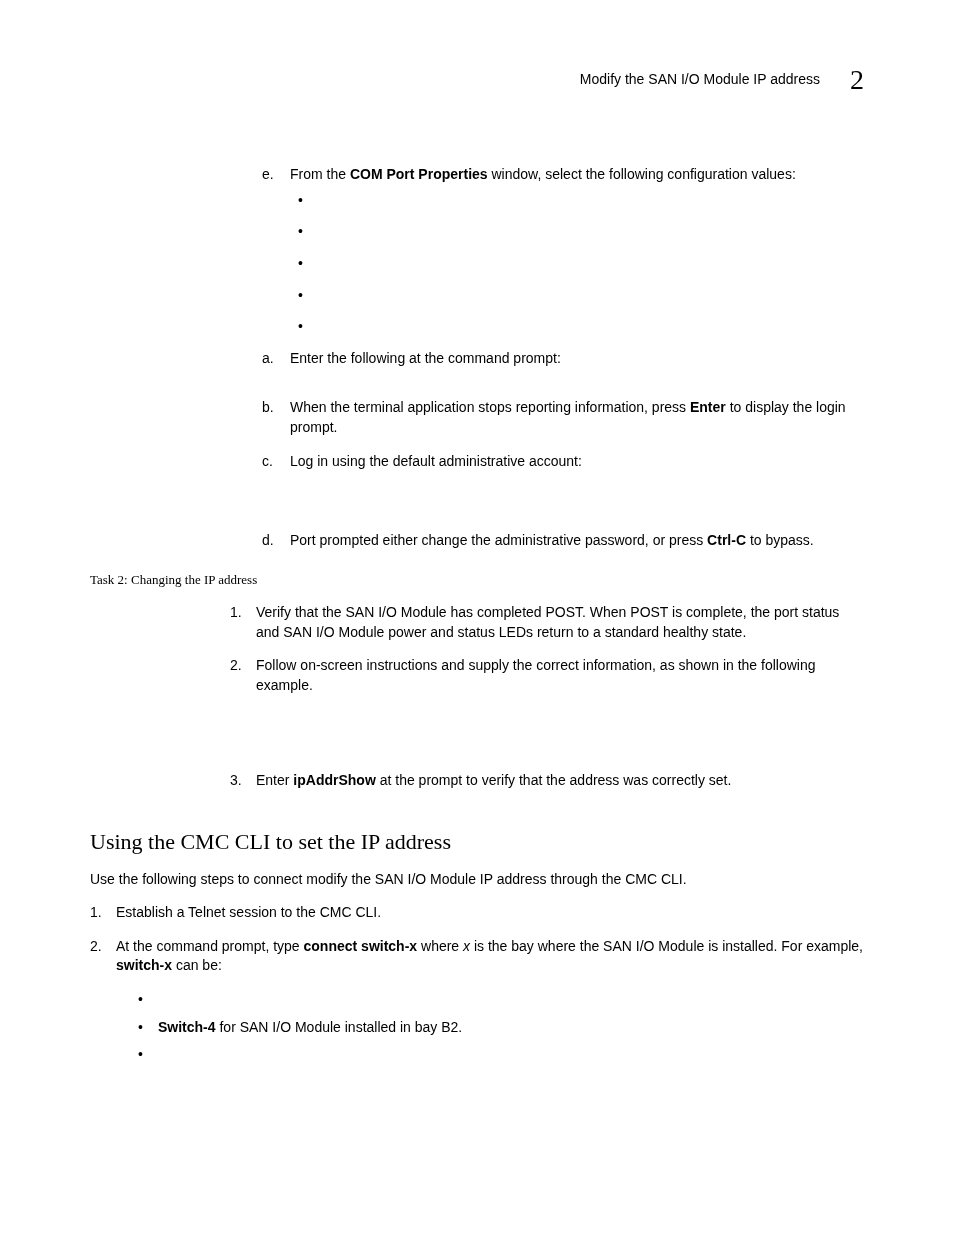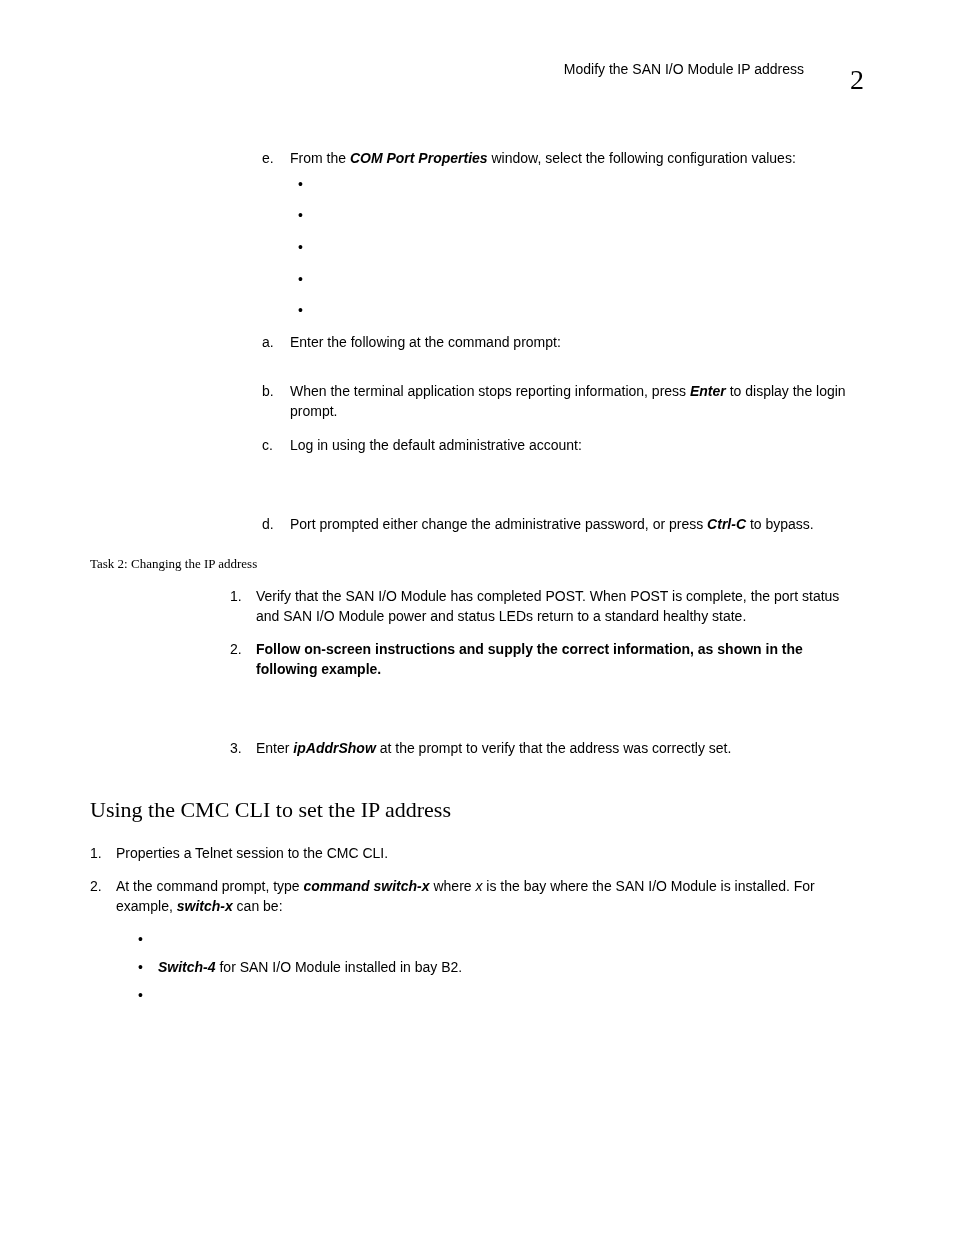--- a/index.html
+++ b/index.html
@@ -9,23 +9,23 @@
     background: #fff;
     margin: 0;
     padding: 60px 90px 60px 90px;
     width: 954px;
     box-sizing: border-box;
     line-height: 1.4;
   }
   .header-line {
     display: flex;
     justify-content: flex-end;
-    align-items: flex-start;
-    margin-bottom: 50px;
-    gap: 46px;
+    align-items: center;
+    margin-bottom: 66px;
+    gap: 30px;
   }
   .chapter-num {
     font-family: Georgia, 'Times New Roman', serif;
     font-size: 28px;
     font-weight: normal;
   }
   .content {
     margin-left: 140px;
   }
   .list-item {
@@ -66,26 +66,25 @@
     font-weight: normal;
     margin-top: 20px;
     margin-bottom: 14px;
     margin-left: -140px;
   }
   .section-h2 {
     font-family: Georgia, 'Times New Roman', serif;
     font-size: 22px;
     font-weight: normal;
     margin-top: 36px;
-    margin-bottom: 18px;
+    margin-bottom: 12px;
     margin-left: -140px;
   }
   .bold {
     font-weight: bold;
-    font-style: italic;
   }
   .italic {
     font-style: italic;
   }
   .gap {
     margin-bottom: 14px;
   }
   .gap-lg {
     margin-bottom: 30px;
   }
@@ -167,44 +166,45 @@
   <div class="section-h3">Task 2: Changing the IP address</div>
 
   <div class="list-item gap">
     <div class="list-marker">1.</div>
     <div class="list-body">Verify that the SAN I/O Module has completed POST. When POST is complete, the port status and SAN I/O Module power and status LEDs return to a standard healthy state.</div>
   </div>
 
   <div class="list-item">
     <div class="list-marker">2.</div>
     <div class="list-body">
-      <div style="margin-bottom:54px;font-weight:bold;">Follow on-screen instructions and supply the correct information, as shown in the following example.</div>
+      <div style="margin-bottom:70px;">Follow on-screen instructions and supply the correct information, as shown in the following example.</div>
     </div>
   </div>
 
   <div class="list-item gap">
     <div class="list-marker">3.</div>
     <div class="list-body">
       <span>Enter </span><span class="bold">ipAddrShow</span><span> at the prompt to verify that the address was correctly set.</span>
     </div>
   </div>
 
   <div class="section-h2">Using the CMC CLI to set the IP address</div>
 
+  <div class="nobullets-left gap">Use the following steps to connect modify the SAN I/O Module IP address through the CMC CLI.</div>
 
   <div class="nobullets-left">
     <div class="list-item gap">
       <div class="list-marker">1.</div>
-      <div class="list-body">Properties a Telnet session to the CMC CLI.</div>
+      <div class="list-body">Establish a Telnet session to the CMC CLI.</div>
     </div>
     <div class="list-item">
       <div class="list-marker">2.</div>
       <div class="list-body">
         <div class="gap">
-          <span>At the command prompt, type </span><span class="bold">command switch-x</span><span> where </span><span class="italic">x</span><span> is the bay where the SAN I/O Module is installed. For example, </span><span class="bold">switch-x</span><span> can be:</span>
+          <span>At the command prompt, type </span><span class="bold">connect switch-x</span><span> where </span><span class="italic">x</span><span> is the bay where the SAN I/O Module is installed. For example, </span><span class="bold">switch-x</span><span> can be:</span>
         </div>
         <div class="inner-bullets">
           <div class="bullet-item">
             <div class="bullet-dot">•</div>
           </div>
           <div class="bullet-item">
             <div class="bullet-dot">•</div>
             <div><span class="bold">Switch-4</span><span> for SAN I/O Module installed in bay B2.</span></div>
           </div>
           <div class="bullet-item">

